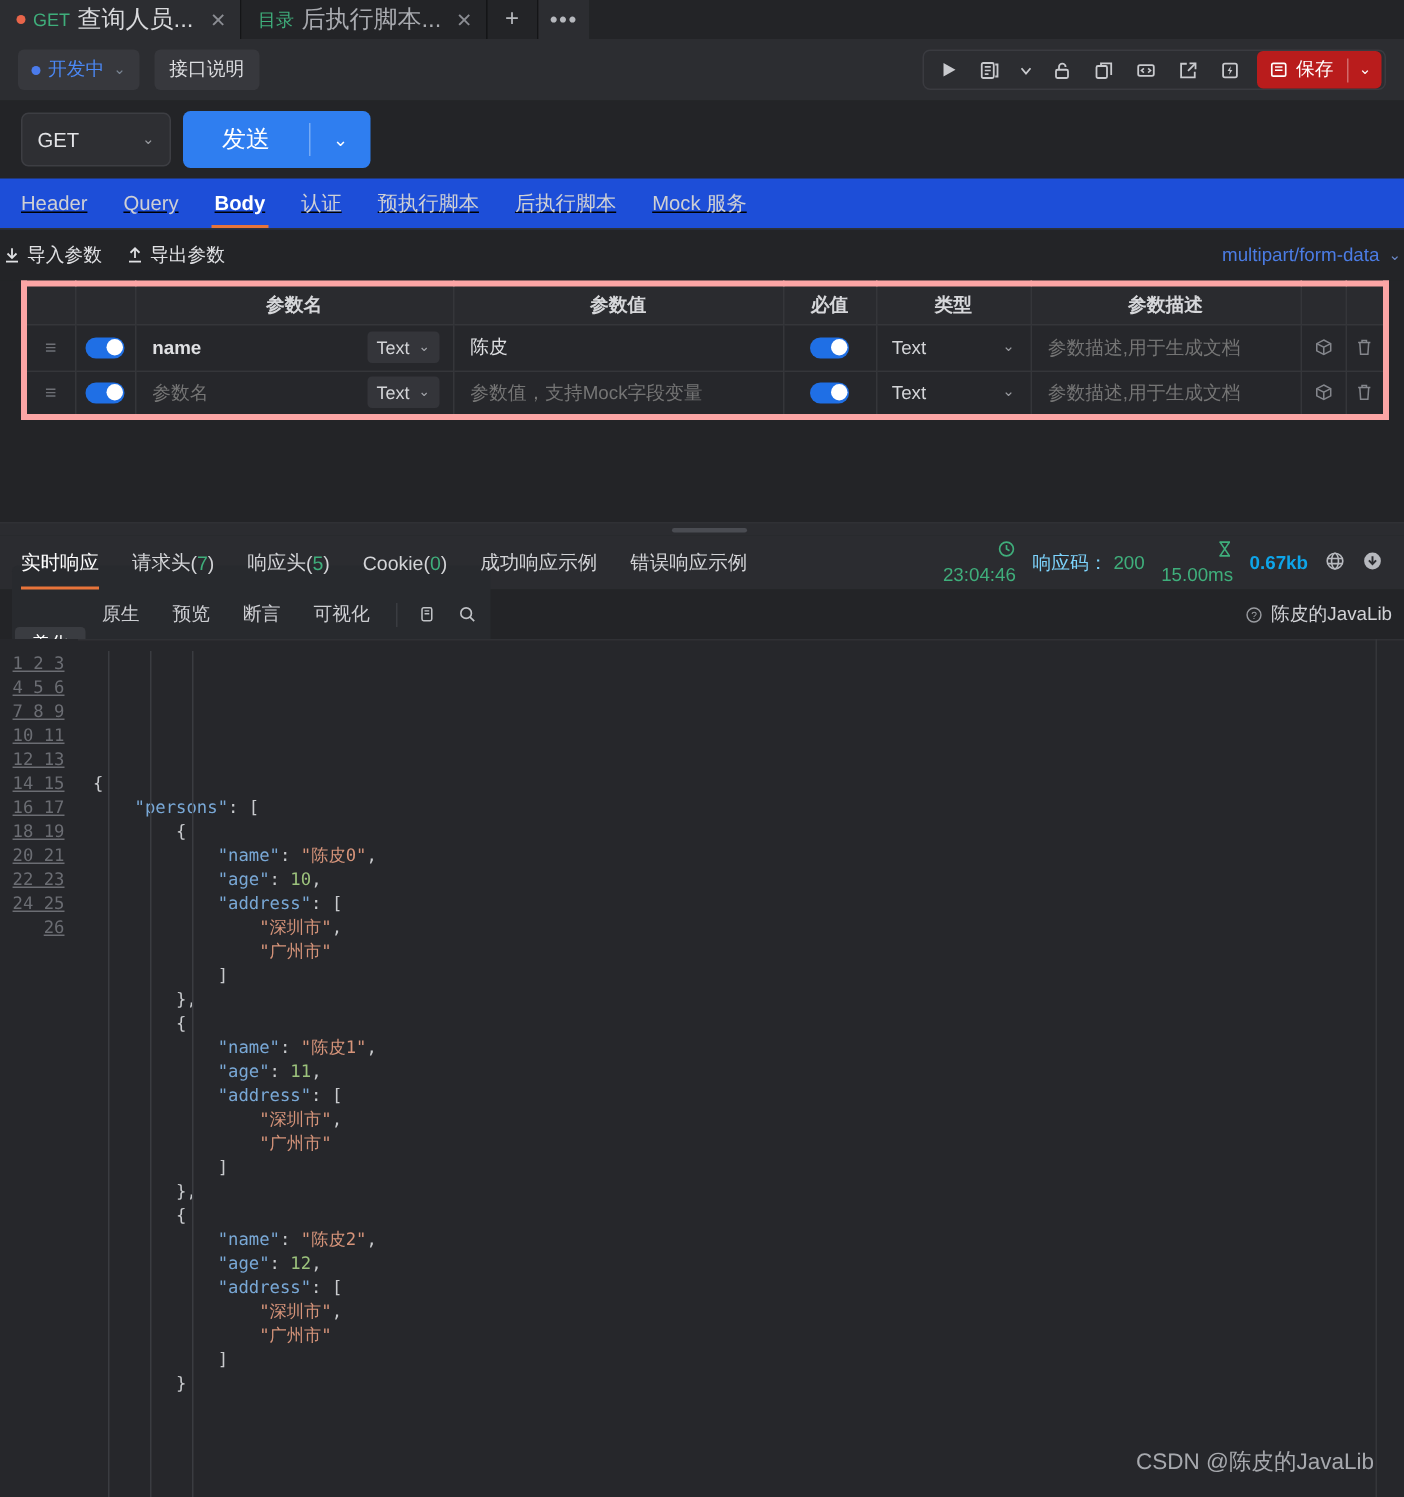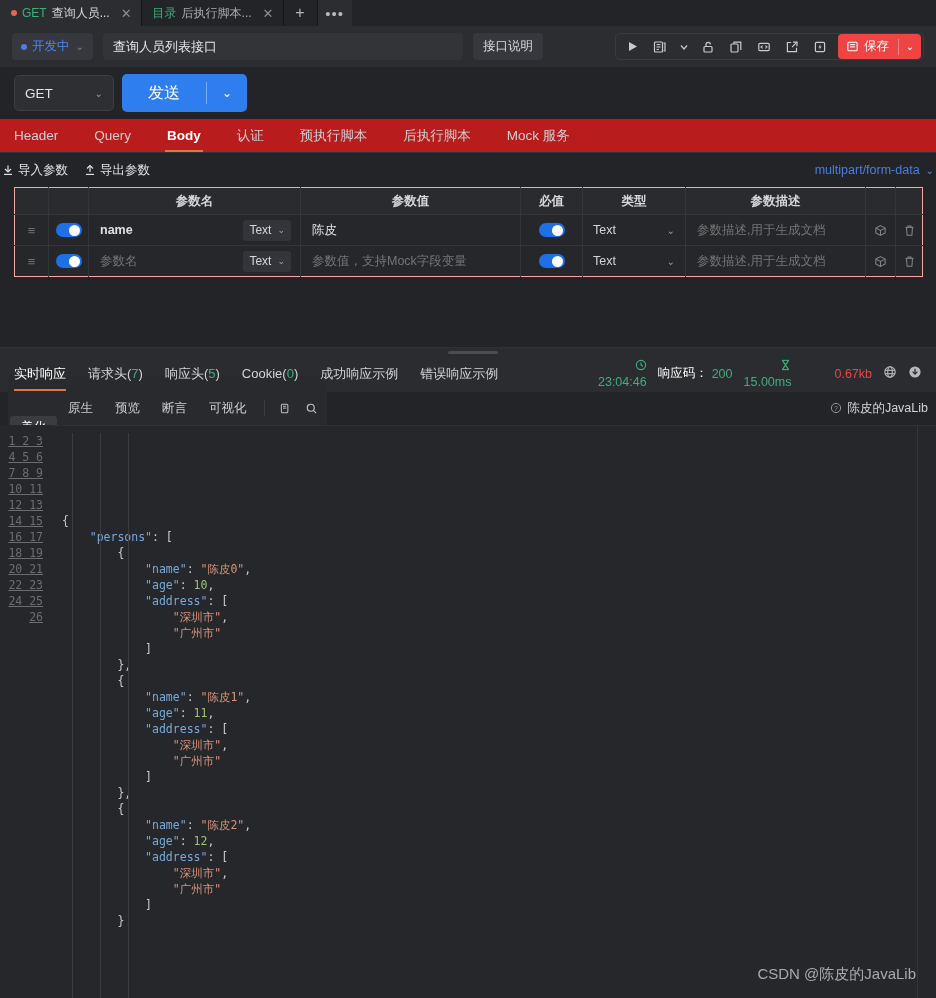--- a/index.html
+++ b/index.html
@@ -15,21 +15,21 @@
 
   
   .tabbar { height: 26px; background: #1f2023; display: flex; align-items: stretch; flex: 0 0 26px; }
   .tab { display: flex; align-items: center; gap: 5px; padding: 0 9px 0 11px; font-size: 12px;
          border-right: 1px solid #141517; position: relative; cursor: pointer; }
   .tab.active { background: #2c2d31; }
   .tab.inactive { background: #232427; }
   .tab .dot { width: 6px; height: 6px; border-radius: 50%; background: #e8654a; flex:0 0 6px; }
   .tab .meth { color: #3fae7b; font-size: 12px; }
   .tab .meth.dir { color: #3fae7b; }
-  .tab .ttl { color: #d8d9dc; font-size: 12px; max-width: 92px; overflow: hidden; white-space: nowrap; text-align: right; }
+  .tab .ttl { color: #d8d9dc; font-size: 16px; max-width: 92px; overflow: hidden; white-space: nowrap; text-align: right; }
   .tab.inactive .ttl { color: #a9abb0; }
   .tab .x { color: #8b8d93; font-size: 13px; margin-left: 6px; line-height: 1; }
   .tabplus { width: 34px; display: flex; align-items: center; justify-content: center; color: #b6b8bd; font-size: 16px;
              border-right: 1px solid #141517; cursor: pointer; background:#232427;}
   .tabmore { width: 34px; display: flex; align-items: center; justify-content: center; color: #b6b8bd; font-size: 15px;
              background:#2c2d31; cursor:pointer; letter-spacing:1px;}
   .tabfill { flex: 1; background: #232427; }
 
   
   .hdr { height: 41px; background: #2c2d31; display: flex; align-items: center; padding: 0 12px; gap: 10px; flex:0 0 41px;}
@@ -40,57 +40,57 @@
   .status-pill .chev { color: #7b8694; font-size: 10px; margin-left:1px;}
   .name-input { flex: 1 1 auto; height: 27px; background: #333438; border: none; border-radius: 4px;
                 color: #e3e4e7; font-size: 13px; padding: 0 10px; font-family: inherit; max-width: 360px;}
   .name-input::placeholder { color: #6e7076; }
   .desc-btn { height: 27px; background: #37383d; border-radius: 4px; color: #dcdde0; font-size: 12.5px;
               display: flex; align-items: center; padding: 0 10px; cursor: pointer; }
   .tb-group { margin-left: auto; display: flex; align-items: center; background: #2c2d31; border: 1px solid #3a3b40;
               border-radius: 5px; height: 27px; padding: 0 2px; gap: 0px;}
   .tb-ic { width: 28px; height: 25px; display: flex; align-items: center; justify-content: center; cursor: pointer; color:#c9cace;}
   .tb-ic svg { display:block; }
-  .save-btn { display: flex; align-items: center; background: #ef4444; border-radius: 4px; height: 25px; margin-left: 4px; cursor:pointer;}
+  .save-btn { display: flex; align-items: center; background: #b91c1c; border-radius: 4px; height: 25px; margin-left: 4px; cursor:pointer;}
   .save-btn .sv-lbl { color: #fff; font-size: 12.5px; display: flex; align-items: center; gap: 5px; padding: 0 9px 0 8px; }
   .save-btn .sv-div { width: 1px; height: 16px; background: rgba(255,255,255,.35); }
   .save-btn .sv-chev { width: 22px; display: flex; align-items: center; justify-content: center; color: #fff; font-size: 10px;}
 
   
   .urlrow { height: 52px; background: #232427; display: flex; align-items: center; padding: 0 14px; gap: 8px; flex:0 0 52px;}
   .method-sel { width: 100px; height: 36px; background: #2e2f33; border: 1px solid #3d3e43; border-radius: 5px;
                 display: flex; align-items: center; justify-content: space-between; padding: 0 10px; cursor: pointer; }
   .method-sel .mv { color: #e2e3e6; font-size: 13.5px; }
   .method-sel .mc { color: #9a9ca1; font-size: 10px; }
   .url-input { flex: 1; height: 36px; background: #2e2f33; border: 1px solid #3d3e43; border-radius: 5px;
                color: #eceded; font-size: 15px; padding: 0 12px; font-family: inherit; }
   .send-btn { width: 125px; height: 38px; background: #2f7ef0; border-radius: 5px; display: flex; align-items: center; cursor:pointer;}
   .send-btn .sb-lbl { flex: 1; text-align: center; color: #fff; font-size: 16px; }
   .send-btn .sb-div { width: 1px; height: 22px; background: rgba(255,255,255,.35); }
   .send-btn .sb-chev { width: 40px; text-align: center; color: #fff; font-size: 12px; }
 
   
-  .reqtabs { height: 34px; background: #b91c1c; display: flex; align-items: center; padding: 0 14px; gap: 12px; flex:0 0 34px;
-             border-bottom: 1px solid #303135;}
+  .reqtabs { height: 34px; background: #1d4ed8; display: flex; align-items: center; padding: 0 14px; gap: 0; flex:0 0 34px;
+             border-bottom: 1px solid #303135; text-decoration: underline;}
   .rtab { font-size: 13.5px; color: #cfd0d4; padding: 0 12px; height: 33px; display: flex; align-items: center;
           position: relative; cursor: pointer; white-space: nowrap; }
   .rtab:first-child { padding-left: 0; }
   .rtab.on { color: #fff; font-weight: bold; }
   .rtab.on::after { content: ""; position: absolute; left: 10px; right: 10px; bottom: 0; height: 2px; background: #e8743a; }
   .rtab:first-child.on::after { left: 0; right: 14px; }
 
   
   .improw { height: 34px; display: flex; align-items: center; padding: 0 2px; gap: 16px; background:#232427; flex:0 0 34px;}
   .impbtn { display: flex; align-items: center; gap: 4px; color: #e0e1e4; font-size: 12.5px; cursor: pointer; }
   .ctype { margin-left: auto; color: #4b7ce4; font-size: 12.5px; display: flex; align-items: center; gap: 6px; cursor: pointer; }
   .ctype .cc { font-size: 10px; color:#6c8ac9;}
 
   
   .ptable-wrap { padding: 0 14px; background: #232427; }
-  .ptable { width: 908px; border: 1px solid #fca5a5; border-collapse: collapse; table-layout: fixed; }
+  .ptable { width: 908px; border: 4px solid #fca5a5; border-collapse: collapse; table-layout: fixed; }
   .ptable th { background: #2a2b2f; color: #d6d7da; font-size: 12.5px; font-weight: bold; height: 27px;
                border-right: 1px solid #35363a; border-bottom: 1px solid #35363a; }
   .ptable td { border-right: 1px solid #35363a; border-bottom: 1px solid #35363a; height: 31px; background: #26272b; }
   .ptable tr:last-child td { border-bottom: none; }
   .ptable td:last-child, .ptable th:last-child { border-right: none; }
   .cell-pad { padding: 0 8px; display: flex; align-items: center; height: 100%; }
   .drag-ic { color: #6d6f75; font-size: 13px; display: flex; align-items: center; justify-content: center; height: 100%; cursor: grab; }
   .toggle { width: 26px; height: 14px; border-radius: 8px; background: #1f6fe5; position: relative; margin: 0 auto; cursor: pointer;}
   .toggle::after { content: ""; position: absolute; right: 1.5px; top: 1.5px; width: 11px; height: 11px; border-radius: 50%; background: #fff; }
   .ptxt { color: #dfe0e3; font-size: 12.5px; background: transparent; border: none; width: 100%; font-family: inherit; outline:none;}
@@ -112,22 +112,22 @@
   
   .resptabs { height: 36px; background: #2b2c30; display: flex; align-items: center; padding: 0 14px; flex:0 0 36px;}
   .rsb { font-size: 13px; color: #d3d4d7; padding: 0 11px; height: 35px; display: flex; align-items: center;
          position: relative; cursor: pointer; white-space: nowrap; }
   .rsb:first-child { padding-left: 0; }
   .rsb.on { color: #fff; font-weight: normal; }
   .rsb.on::after { content: ""; position: absolute; left: 0; right: 11px; bottom: 0; height: 2px; background: #e8743a; }
   .rsb .cnt { color: #3fae7b; }
   .meta { margin-left: auto; display: flex; align-items: center; gap: 11px; font-size: 12.5px; }
   .meta .g { color: #3fae7b; display: flex; align-items: flex-end; gap: 4px; flex-direction: column; }
-  .meta .lbl { color: #ffffff; }
-  .meta .sz { color: #ef4444; font-weight: normal; margin-left: 32px; }
+  .meta .lbl { color: #7dd3fc; }
+  .meta .sz { color: #0ea5e9; font-weight: bold; }
   .meta .ic { color: #b7b9be; }
 
   
   .viewbar { height: 33px; background: #232427; display: flex; align-items: center; padding: 0 8px; gap: 0; flex:0 0 33px;}
   .vseg { display: flex; align-items: center; background: #282a2e; border-radius: 4px; padding: 2px; }
   .vb { font-size: 12.5px; color: #cdced2; padding: 0 11px; height: 23px; display: flex; align-items: center;
         border-radius: 3px; cursor: pointer; }
   .vb.on { background: #3a3c41; color: #fff; margin-top: 39px; }
   .vsep { width: 1px; height: 16px; background: #3a3c41; margin: 0 6px; }
   .vic { width: 27px; height: 23px; display: flex; align-items: center; justify-content: center; color: #c0c2c6; cursor: pointer; }
@@ -171,21 +171,20 @@
     <div class="tabmore">•••</div>
     <div class="tabfill"></div>
   </div>
 
   <div class="hdr">
     <div class="status-pill">
       <span class="sdot"></span>
       <span class="stext">开发中</span>
       <span class="chev">⌄</span>
     </div>
-    <input class="name-input" value="查询人员列表接口" style="">
     <div class="desc-btn">接口说明</div>
 
     <div class="tb-group">
       <div class="tb-ic">
         <svg width="13" height="13" viewBox="0 0 13 13">
             <polygon points="3,2 11,6.5 3,11" fill="currentColor"></polygon>
           </svg>
       </div>
       <div class="tb-ic">
         <svg width="14" height="14" viewBox="0 0 14 14">

